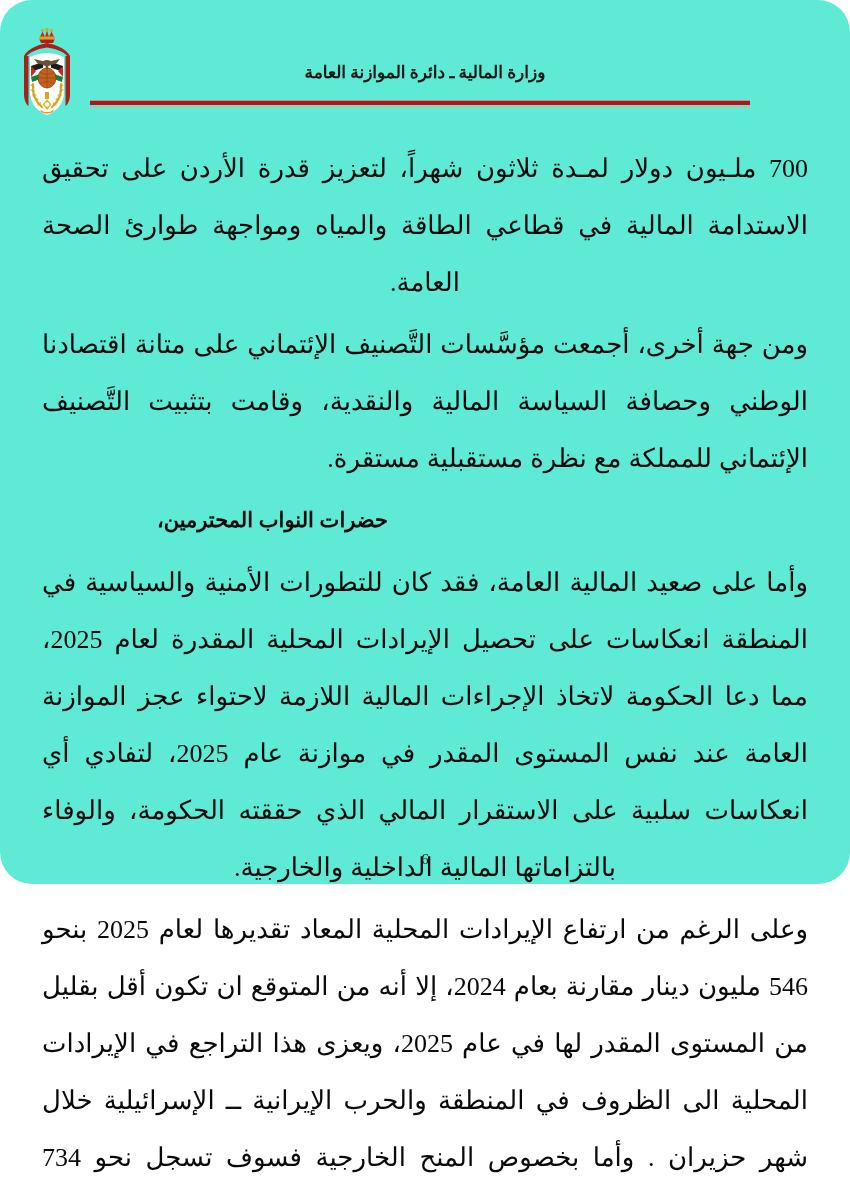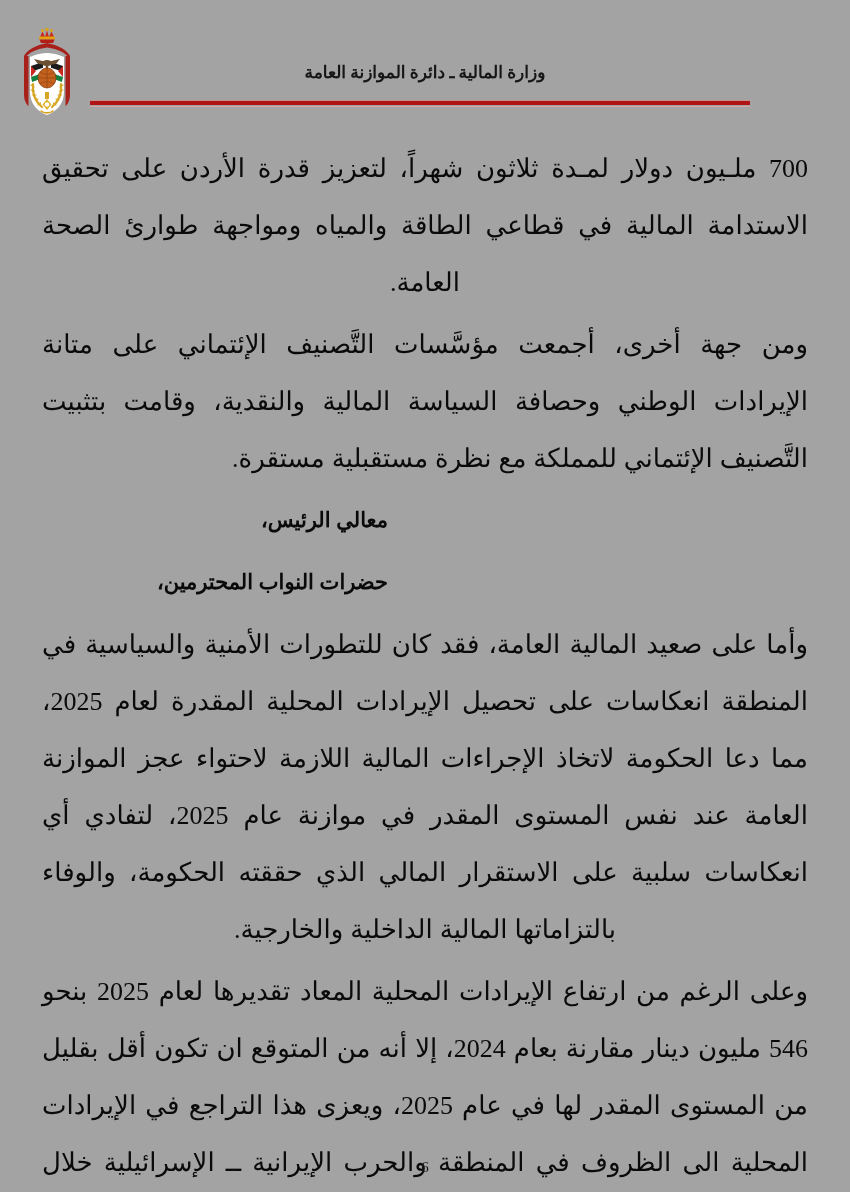--- a/index.html
+++ b/index.html
@@ -12,23 +12,24 @@
     height: 1192px;
     position: relative;
     font-family: "Liberation Serif", "DejaVu Serif", serif;
     color: #000000;
     overflow: hidden;
   }
 
   .page {
     position: relative;
     width: 850px;
-    height: 1192px;
-    background: #a3a3a3;
+    height: 884px;
+    background: #5eead4;
     box-sizing: border-box;
+    border-radius: 32px;
   }
 
   
   .page-header {
     position: relative;
     height: 122px;
   }
 
   .emblem {
     position: absolute;
@@ -190,23 +191,22 @@
     <div class="header-rule">
       <div class="thin-top"></div>
       <div class="thick"></div>
       <div class="thin-bottom"></div>
     </div>
   </div>
 
   <div class="body-area">
     <p class="para tail-center">700 ملـيون دولار لمـدة ثلاثون شهراً، لتعزيز قدرة الأردن على تحقيق الاستدامة المالية في قطاعي الطاقة والمياه ومواجهة طوارئ الصحة العامة.</p>
 
-    <p class="para">ومن جهة أخرى، أجمعت مؤسَّسات التَّصنيف الإئتماني على متانة الإيرادات الوطني وحصافة السياسة المالية والنقدية، وقامت بتثبيت التَّصنيف الإئتماني للمملكة مع نظرة مستقبلية مستقرة.</p>
-
-    <p class="para bold">معالي الرئيس،</p>
+    <p class="para">ومن جهة أخرى، أجمعت مؤسَّسات التَّصنيف الإئتماني على متانة اقتصادنا الوطني وحصافة السياسة المالية والنقدية، وقامت بتثبيت التَّصنيف الإئتماني للمملكة مع نظرة مستقبلية مستقرة.</p>
+
 
     <p class="para bold">حضرات النواب المحترمين،</p>
 
     <p class="para tail-center">وأما على صعيد المالية العامة، فقد كان للتطورات الأمنية والسياسية في المنطقة انعكاسات على تحصيل الإيرادات المحلية المقدرة لعام 2025، مما دعا الحكومة لاتخاذ الإجراءات المالية اللازمة لاحتواء عجز الموازنة العامة عند نفس المستوى المقدر في موازنة عام 2025، لتفادي أي انعكاسات سلبية على الاستقرار المالي الذي حققته الحكومة، والوفاء بالتزاماتها المالية الداخلية والخارجية.</p>
 
     <p class="para tail-left">وعلى الرغم من ارتفاع الإيرادات المحلية المعاد تقديرها لعام 2025 بنحو 546 مليون دينار مقارنة بعام 2024، إلا أنه من المتوقع ان تكون أقل بقليل من المستوى المقدر لها في عام 2025، ويعزى هذا التراجع في الإيرادات المحلية الى الظروف في المنطقة والحرب الإيرانية ــ الإسرائيلية خلال شهر حزيران . وأما بخصوص المنح الخارجية فسوف تسجل نحو 734 مليون دينار في عام 2025 وهي نفس المستوى المستهدف في قانون موازنة عام 2025.</p>
   </div>
 
   <div class="page-footer">6</div>
 

